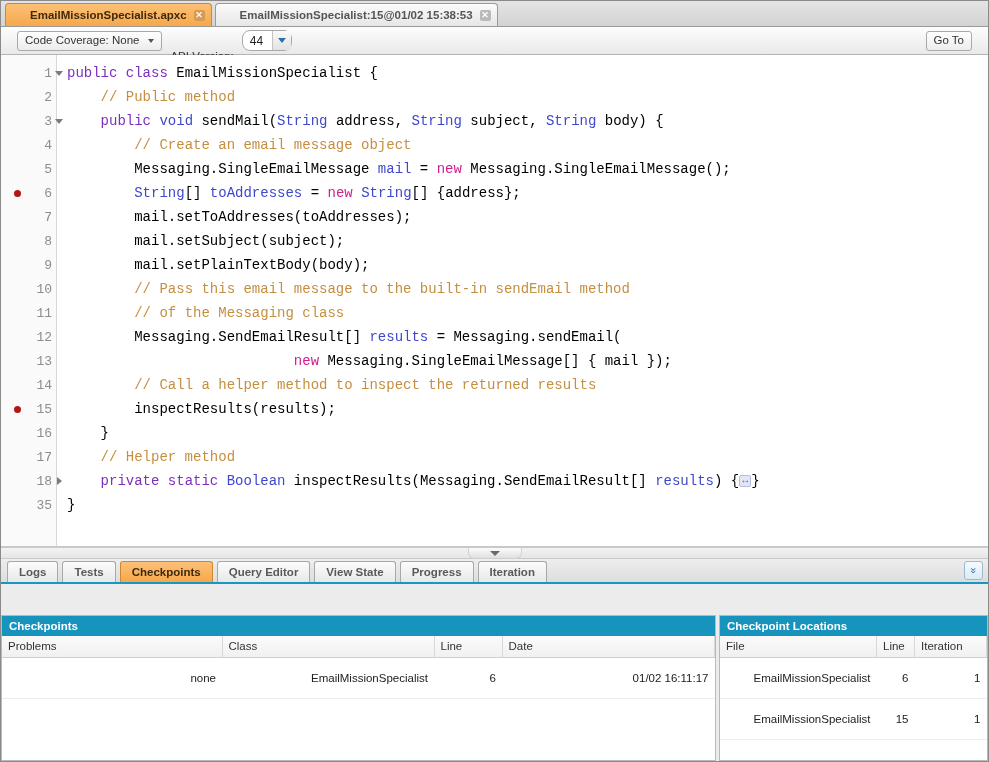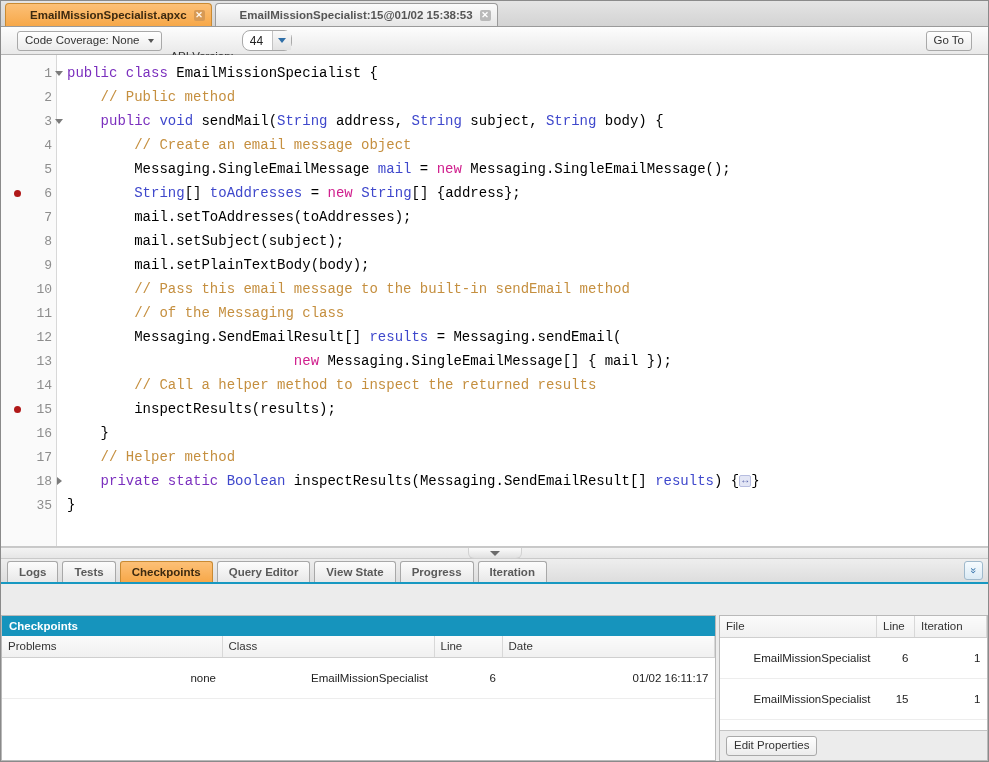--- a/index.html
+++ b/index.html
@@ -507,20 +507,21 @@
                   <td>EmailMissionSpecialist</td>
                   <td>6</td>
                   <td>01/02 16:11:17</td>
                 </tr>
               </tbody>
           </table>
         </div>
       </div>
 
       <div class="panel right">
+        <div class="phead">Checkpoint Locations</div>
         <div class="gridwrap">
           <table class="grid">
             <colgroup>
               <col style="width:auto">
                 <col style="width:38px">
                 <col style="width:72px">
             </colgroup>
             <thead>
                 <tr id="loc-head">
                   <th>File</th>
@@ -535,22 +536,17 @@
                   <td>1</td>
                 </tr>
                 <tr>
                   <td>EmailMissionSpecialist</td>
                   <td>15</td>
                   <td>1</td>
                 </tr>
               </tbody>
           </table>
         </div>
-        <div class="panelfoot">
-          <div class="btn">
-            <span>Edit Properties</span>
-          </div>
-        </div>
       </div>
 
     </div>
   </div>
 </div>
 
 </body></html>

